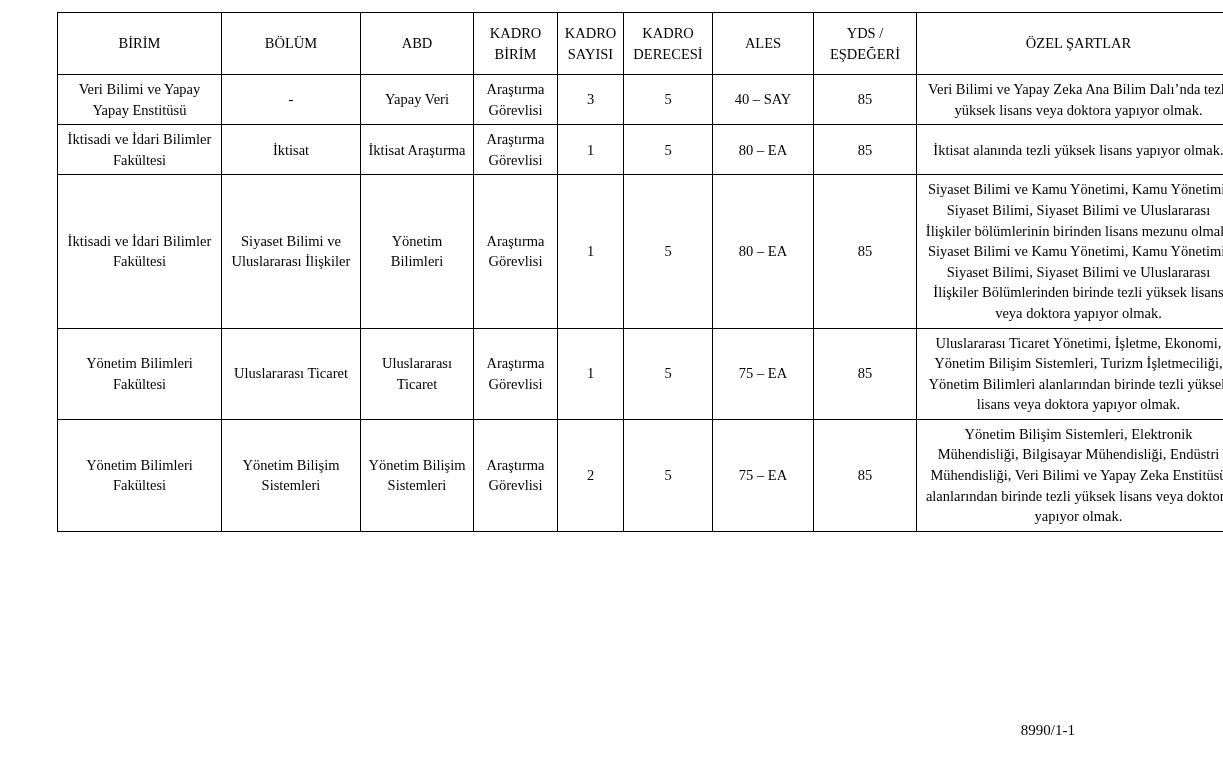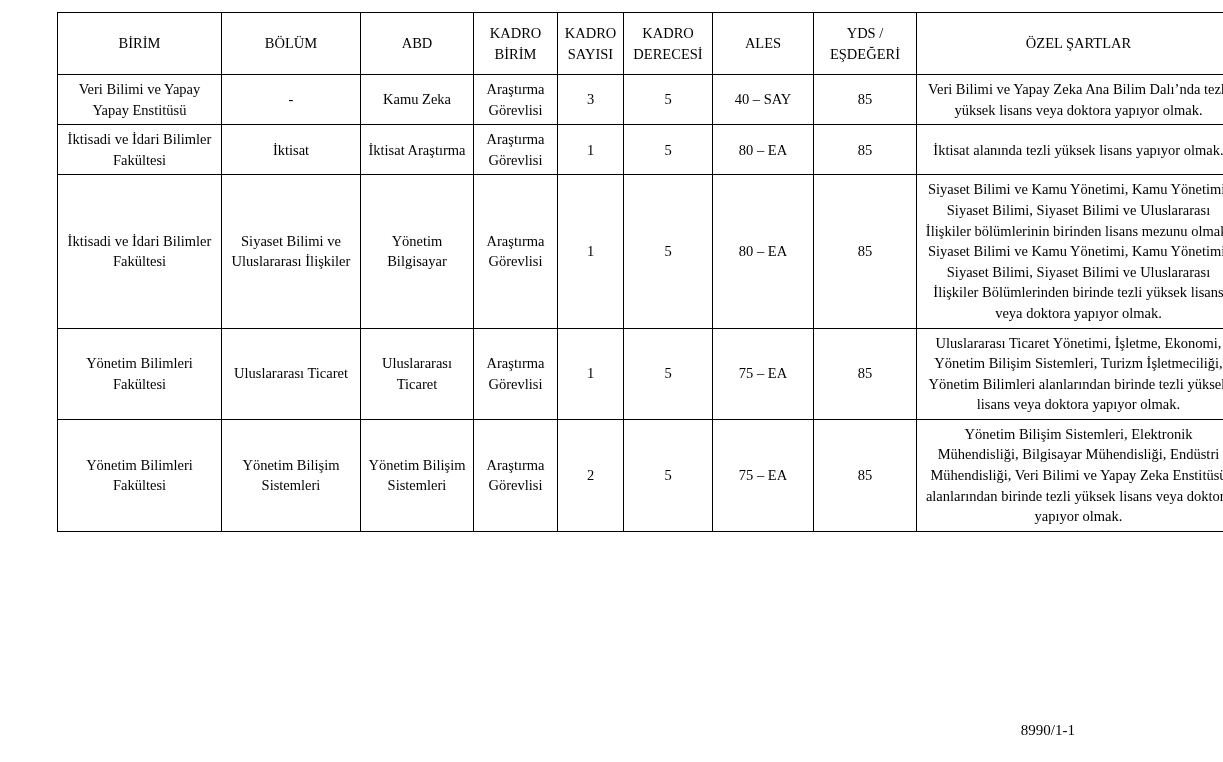--- a/index.html
+++ b/index.html
@@ -117,21 +117,21 @@
         </th>
         <th>
           <span>ÖZEL ŞARTLAR</span>
         </th>
       </tr>
     </thead>
     <tbody>
       <tr>
         <td class="ctr">Veri Bilimi ve Yapay Yapay Enstitüsü</td>
         <td class="ctr">-</td>
-        <td class="ctr">Kamu Zeka</td>
+        <td class="ctr">Yapay Veri</td>
         <td class="ctr">Araştırma Görevlisi</td>
         <td class="ctr">3</td>
         <td class="ctr">5</td>
         <td class="ctr">40 – SAY</td>
         <td class="ctr">85</td>
         <td class="sartlar">Veri Bilimi ve Yapay Zeka Ana Bilim Dalı’nda tezli yüksek lisans veya doktora yapıyor olmak.</td>
       </tr>
       <tr>
         <td class="ctr">İktisadi ve İdari Bilimler Fakültesi</td>
         <td class="ctr">İktisat</td>
@@ -139,21 +139,21 @@
         <td class="ctr">Araştırma Görevlisi</td>
         <td class="ctr">1</td>
         <td class="ctr">5</td>
         <td class="ctr">80 – EA</td>
         <td class="ctr">85</td>
         <td class="sartlar">İktisat alanında tezli yüksek lisans yapıyor olmak.</td>
       </tr>
       <tr>
         <td class="ctr">İktisadi ve İdari Bilimler Fakültesi</td>
         <td class="ctr">Siyaset Bilimi ve Uluslararası İlişkiler</td>
-        <td class="ctr">Yönetim Bilgisayar</td>
+        <td class="ctr">Yönetim Bilimleri</td>
         <td class="ctr">Araştırma Görevlisi</td>
         <td class="ctr">1</td>
         <td class="ctr">5</td>
         <td class="ctr">80 – EA</td>
         <td class="ctr">85</td>
         <td class="sartlar">Siyaset Bilimi ve Kamu Yönetimi, Kamu Yönetimi, Siyaset Bilimi, Siyaset Bilimi ve Uluslararası İlişkiler bölümlerinin birinden lisans mezunu olmak.  Siyaset Bilimi ve Kamu Yönetimi, Kamu Yönetimi, Siyaset Bilimi, Siyaset Bilimi ve Uluslararası İlişkiler Bölümlerinden birinde tezli yüksek lisans veya doktora yapıyor olmak.</td>
       </tr>
       <tr>
         <td class="ctr">Yönetim Bilimleri Fakültesi</td>
         <td class="ctr">Uluslararası Ticaret</td>

